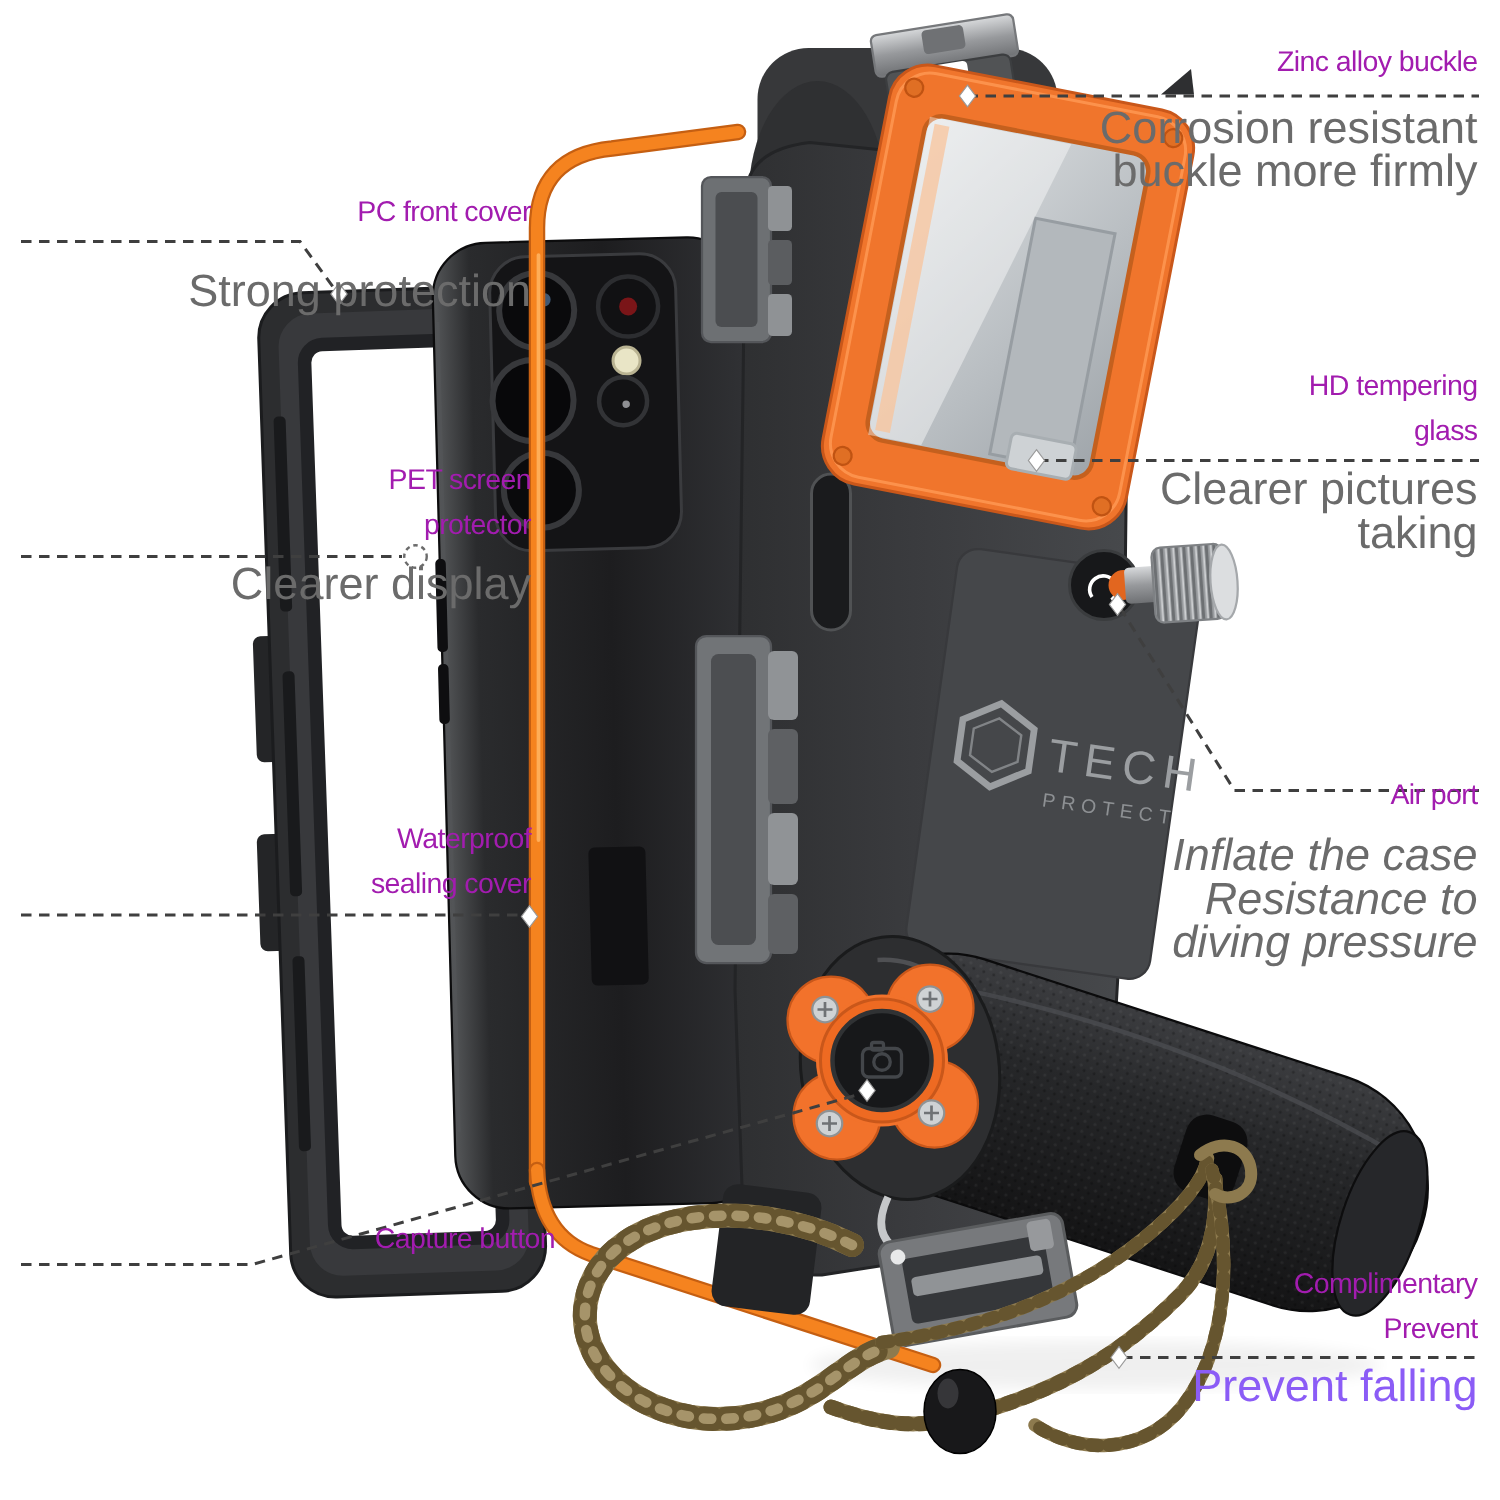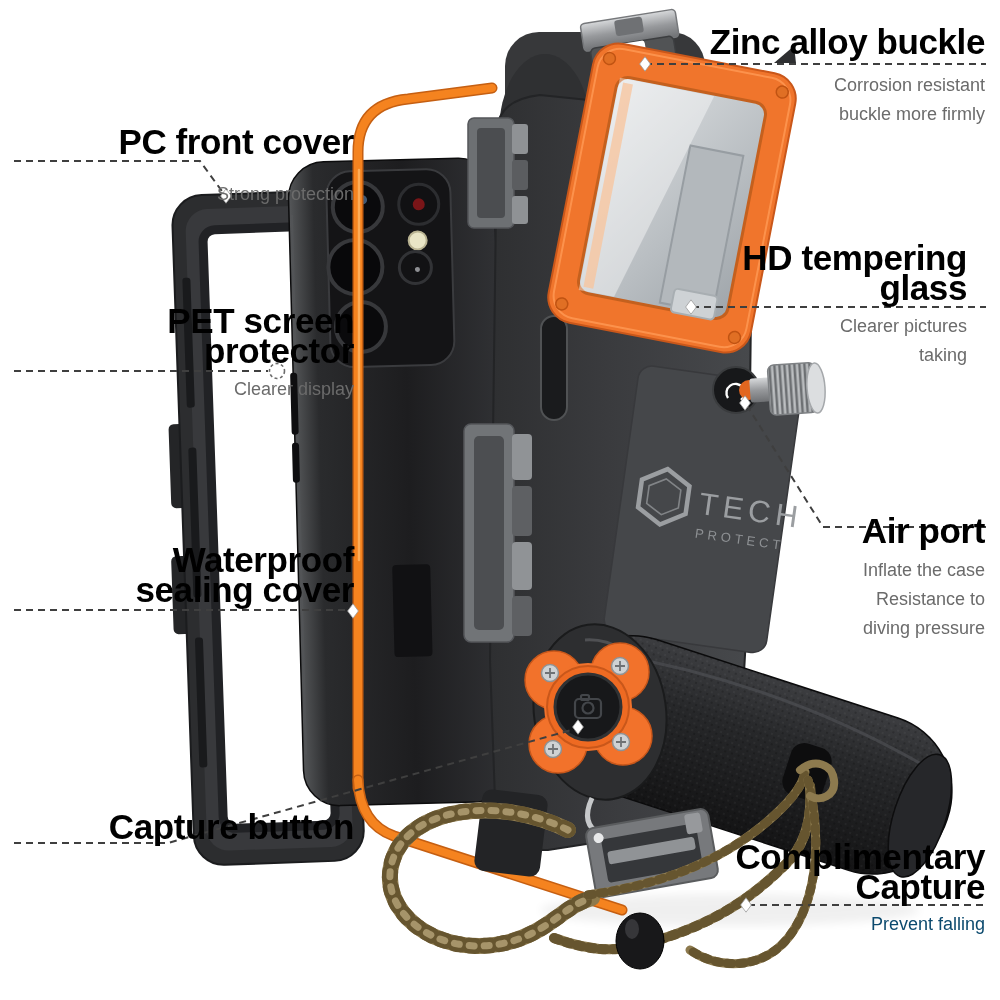--- a/index.html
+++ b/index.html
@@ -1,32 +1,32 @@
 <!DOCTYPE html>
 <html><head>
 <meta charset="utf-8">
 <style>
   html,body{margin:0;padding:0;background:#fff;}
   #stage{position:relative;width:1000px;height:1000px;overflow:hidden;background:#ffffff;
          font-family:"Liberation Sans",sans-serif;}
   #art{position:absolute;left:0;top:0;z-index:1;}
   .label{position:absolute;z-index:3;}
-  .label .t{font-weight:bold;font-size:35px;line-height:30px;color:#000000;
+  .label .t{font-weight:normal;font-size:19px;line-height:30px;color:#a21caf;
             white-space:pre-line;letter-spacing:-0.4px;}
-  .label .s{font-size:18px;line-height:29px;color:#6b6b6b;white-space:pre-line;}
+  .label .s{font-size:30px;line-height:29px;color:#6b6b6b;white-space:pre-line;}
   .label.right{text-align:right;}
   .label.left{text-align:right;}
   #lbl-zinc{top:27px;right:15px;width:320px;}   #lbl-zinc .s{margin-top:14px;}
   #lbl-pc{top:127px;left:14px;width:340px;}     #lbl-pc .s{margin-top:23px;}
   #lbl-pet{top:306px;left:14px;width:340px;}    #lbl-pet .s{margin-top:9px;}
-  #lbl-hd{top:243px;right:33px;width:300px;}    #lbl-hd .s{margin-top:9px;}
-  #lbl-air{top:516px;right:15px;width:300px;}   #lbl-air .s{margin-top:10px;}
+  #lbl-hd{top:243px;right:15px;width:300px;}    #lbl-hd .s{margin-top:9px;}
+  #lbl-air{top:516px;right:15px;width:300px;}   #lbl-air .s{margin-top:10px;font-style:italic;}
   #lbl-wp{top:545px;left:14px;width:340px;}     #lbl-wp .s{margin-top:11px;}
-  #lbl-cap{top:812px;left:14px;width:340px;}    #lbl-cap .s{margin-top:7px;}
-  #lbl-lan{top:842px;right:15px;width:300px;}   #lbl-lan .s{margin-top:8px;color:#0c4a6e;}
+  #lbl-cap{top:812px;left:30px;width:340px;}    #lbl-cap .s{margin-top:7px;}
+  #lbl-lan{top:842px;right:15px;width:300px;}   #lbl-lan .s{margin-top:8px;color:#8b5cf6;}
 </style>
 </head>
 <body>
 
 <div id="stage">
 
   <svg id="art" width="1000" height="1000" viewBox="0 0 1000 1000">
     <defs>
       <linearGradient id="phoneG" x1="0" y1="0" x2="1" y2="0">
         <stop offset="0" stop-color="#555759"></stop>
@@ -310,17 +310,17 @@
     <div class="t">Waterproof
 sealing cover</div>
   </div>
 
   <div class="label left" id="lbl-cap">
     <div class="t">Capture button</div>
   </div>
 
   <div class="label right" id="lbl-lan">
     <div class="t">Complimentary
-Capture</div>
+Prevent</div>
     <div class="s">Prevent falling</div>
   </div>
 
 </div>
 
 </body></html>

